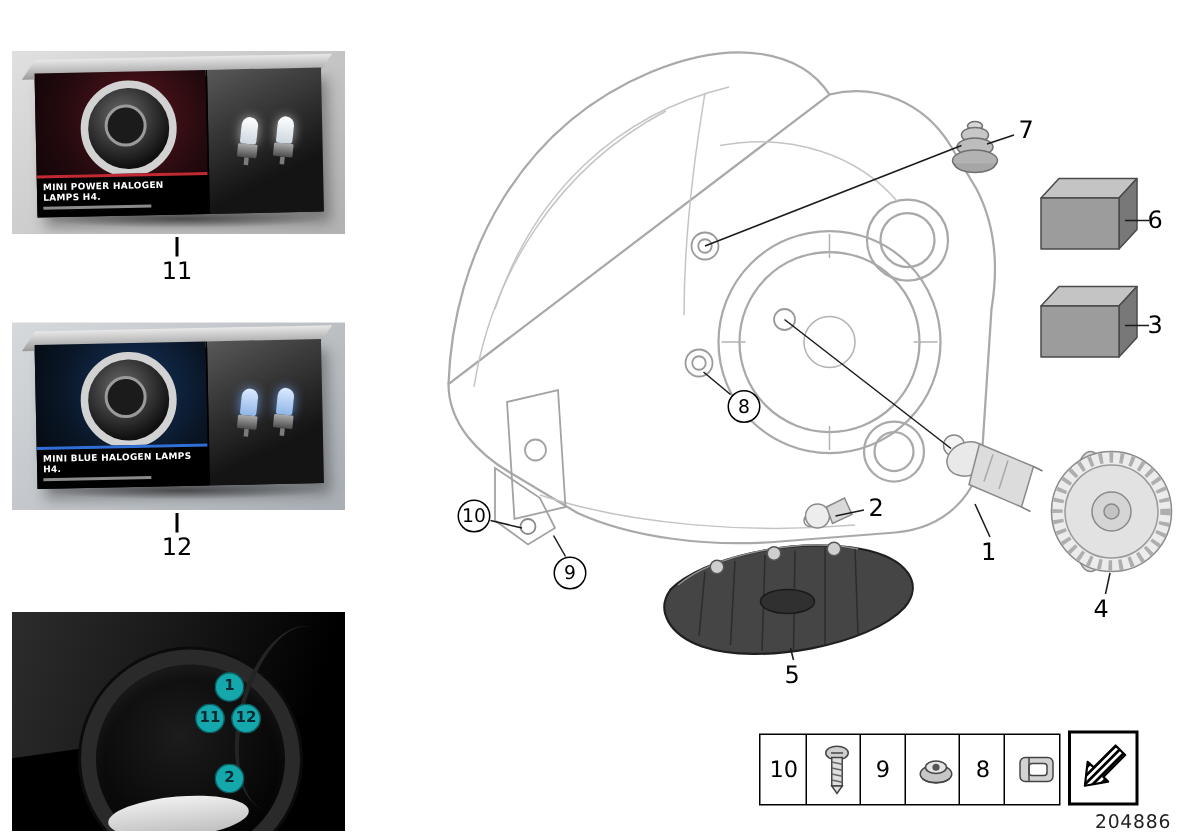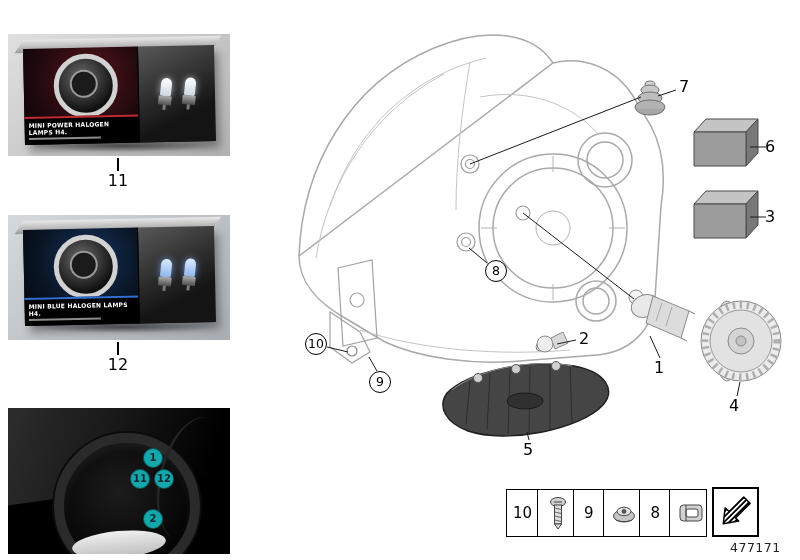--- a/index.html
+++ b/index.html
@@ -303,15 +303,15 @@
       <defs>
         <pattern id="hatch" width="4" height="4" patternTransform="rotate(45)" patternUnits="userSpaceOnUse">
           <rect width="4" height="4" fill="#fff"></rect>
           <rect width="2" height="4" fill="#000"></rect>
         </pattern>
       </defs>
       <polygon points="30.5,4.5 37.5,11.5 21.5,27.5 25,31 8,34 10,16.5 14.5,20.5" fill="url(#hatch)" stroke="#000" stroke-width="1.6" stroke-linejoin="round"></polygon>
     </svg>
   </div>
 
-  <div class="partnum">477171</div>
+  <div class="partnum">204886</div>
 
 </div>
 
 </body></html>

